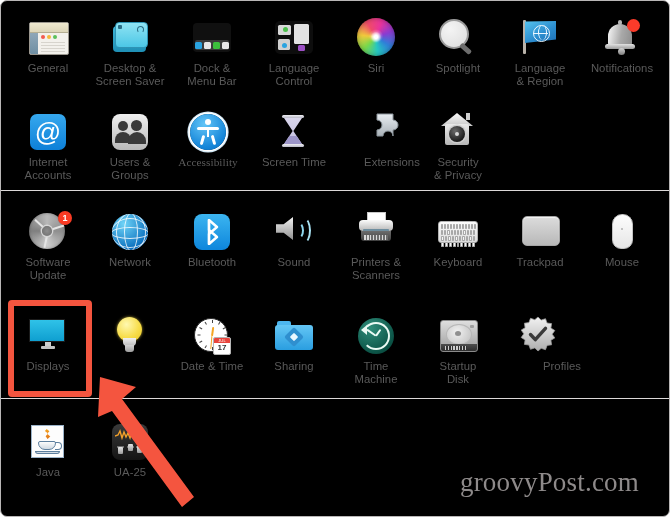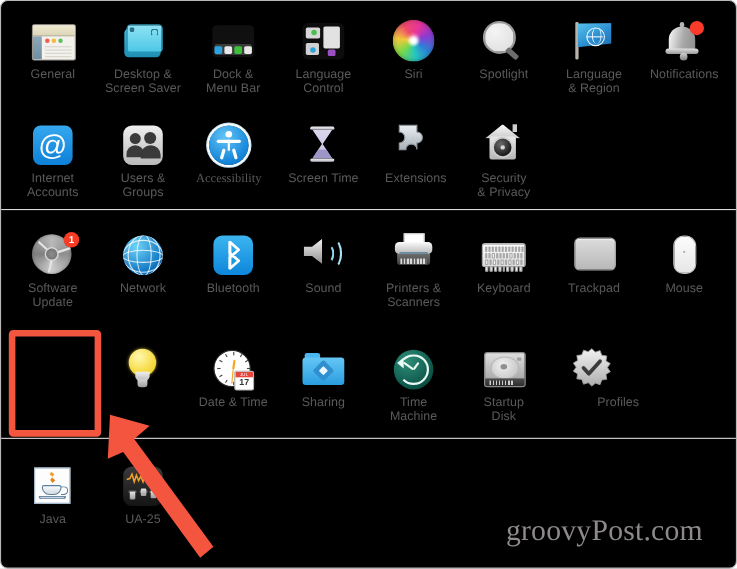--- a/index.html
+++ b/index.html
@@ -836,21 +836,21 @@
               <div class="cap t"></div>
               <div class="glass"></div>
               <div class="sand"></div>
               <div class="cap b"></div>
             </div>
           </div>
         </div>
         <div class="label">Screen Time</div>
       </div>
 
-      <div class="tile" style="left:336px; top:0px;text-decoration:underline;">
+      <div class="tile" style="left:350px; top:0px;text-decoration:underline;">
         <div class="iconwrap">
           <div class="icon">
             <div class="ic-puzzle">
               <svg viewBox="0 0 38 34">
                 <defs>
                   <linearGradient id="pz" x1="0" y1="0" x2="0" y2="1">
                     <stop offset="0" stop-color="#e9eef2"></stop>
                     <stop offset="1" stop-color="#a9b1b8"></stop>
                   </linearGradient>
                 </defs>
@@ -1032,20 +1032,32 @@
             <div class="ic-mouse" style="margin:2px auto;"></div>
           </div>
         </div>
         <div class="label">Mouse</div>
       </div>
 
     </div>
 
     <div class="row" style="height:103px;">
 
+      <div class="tile" style="left:6px; top:10px;">
+        <div class="iconwrap">
+          <div class="icon">
+            <div class="ic-display" style="margin:3px 0;">
+              <div class="screen"></div>
+                <div class="neck"></div>
+                <div class="foot"></div>
+            </div>
+          </div>
+        </div>
+        <div class="label">Displays</div>
+      </div>
 
       <div class="tile" style="left:88px; top:10px;">
         <div class="iconwrap">
           <div class="icon">
             <div class="ic-bulb" style="margin:1px 3px;">
               <div class="glass"></div>
                 <div class="neck"></div>
                 <div class="base"></div>
             </div>
           </div>

